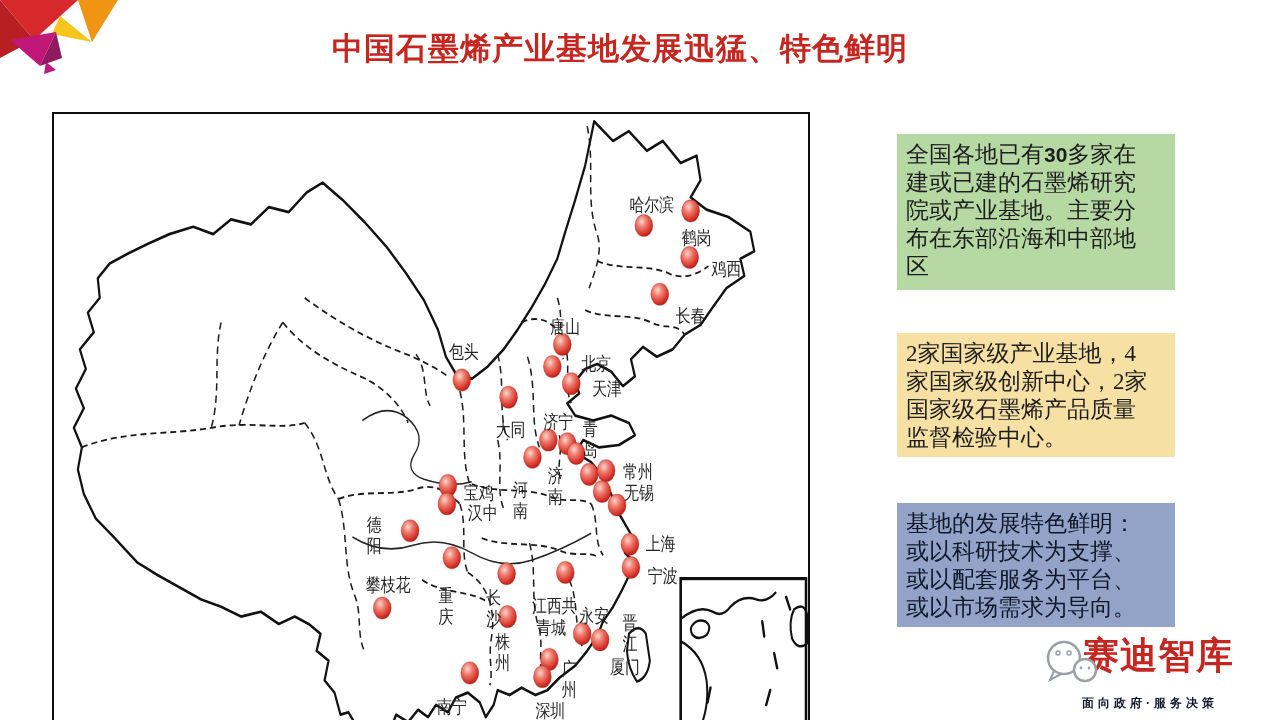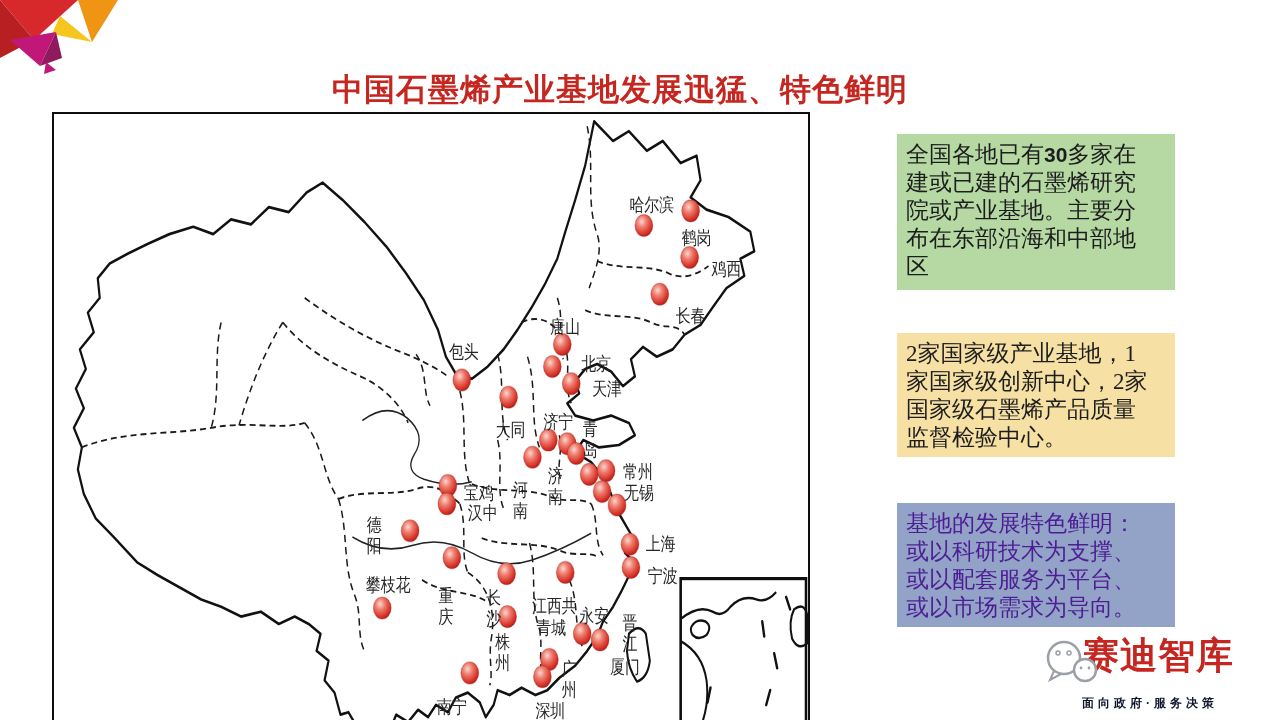--- a/index.html
+++ b/index.html
@@ -32,21 +32,21 @@
   .city-label{font-family:"Liberation Serif","DejaVu Serif",serif;font-size:15px;fill:#262626;}
   
   .info-box{
     position:absolute;left:897px;width:278px;box-sizing:border-box;
     padding:7px 16px 0 9px;font-size:23px;line-height:28px;color:#1d1d1d;
     white-space:pre-line;
   }
   .info-box b{font-family:"Liberation Sans","DejaVu Sans",sans-serif;font-size:21px;}
   #box-research{top:134px;height:156px;}
   #box-national{top:333px;height:124px;}
-  #box-features{top:503px;height:124px;color:#4c1d95;}
+  #box-features{top:503px;height:124px;color:#0f172a;}
   
   .logo{position:absolute;left:1082px;top:636px;width:180px;}
   .logo .brand{
     font-family:"Liberation Sans","DejaVu Sans",sans-serif;
     font-size:37px;font-weight:bold;color:#c5261f;line-height:40px;letter-spacing:1px;
   }
   .logo .tagline{
     font-family:"Liberation Sans","DejaVu Sans",sans-serif;
     font-size:12px;font-weight:bold;color:#0f172a;letter-spacing:4px;margin-top:19px;
   }
@@ -58,21 +58,21 @@
 <svg class="corner-deco" viewBox="0 0 130 95">
   <polygon points="0,0 78,0 34,40" fill="#d7282b"></polygon>
   <polygon points="0,0 34,40 0,58" fill="#b81f23"></polygon>
   <polygon points="78,0 118,0 92,42" fill="#ef9413"></polygon>
   <polygon points="60,16 92,42 52,34" fill="#f6c51e"></polygon>
   <polygon points="10,40 56,32 40,66" fill="#c01778"></polygon>
   <polygon points="40,66 56,32 62,58" fill="#8f1a5e"></polygon>
   <polygon points="46,62 56,70 44,74" fill="#c01778"></polygon>
 </svg>
 
-<div class="slide-title" style="color: rgb(197, 38, 31); margin-top: 41px;">中国石墨烯产业基地发展迅猛、特色鲜明</div>
+<div class="slide-title" style="color: rgb(197, 38, 31);">中国石墨烯产业基地发展迅猛、特色鲜明</div>
 
 <div class="map-frame">
   <svg viewBox="0 0 758 549" preserveAspectRatio="none">
     <defs>
       <radialGradient id="dotGrad" cx="38%" cy="32%" r="75%">
         <stop offset="0%" stop-color="#fbd6cf"></stop>
         <stop offset="35%" stop-color="#ee7d6e"></stop>
         <stop offset="75%" stop-color="#d8352b"></stop>
         <stop offset="100%" stop-color="#a81a14"></stop>
       </radialGradient>
@@ -207,21 +207,21 @@
       </g>
   </svg>
 </div>
 
 <div class="info-box" id="box-research" style="background-color: rgb(182, 217, 164);"><span>全国各地已有</span><b>30</b><span>多家在
 建或已建的石墨烯研究
 院或产业基地。主要分
 布在东部沿海和中部地
 区</span></div>
 
-<div class="info-box" id="box-national" style="background-color: rgb(246, 224, 164);"><span>2家国家级产业基地，1
+<div class="info-box" id="box-national" style="background-color: rgb(246, 224, 164);"><span>2家国家级产业基地，4
 家国家级创新中心，2家
 国家级石墨烯产品质量
 监督检验中心。</span></div>
 
 <div class="info-box" id="box-features" style="background-color: rgb(147, 163, 200);"><span>基地的发展特色鲜明：
 或以科研技术为支撑、
 或以配套服务为平台、
 或以市场需求为导向。</span></div>
 
 <div class="logo">

